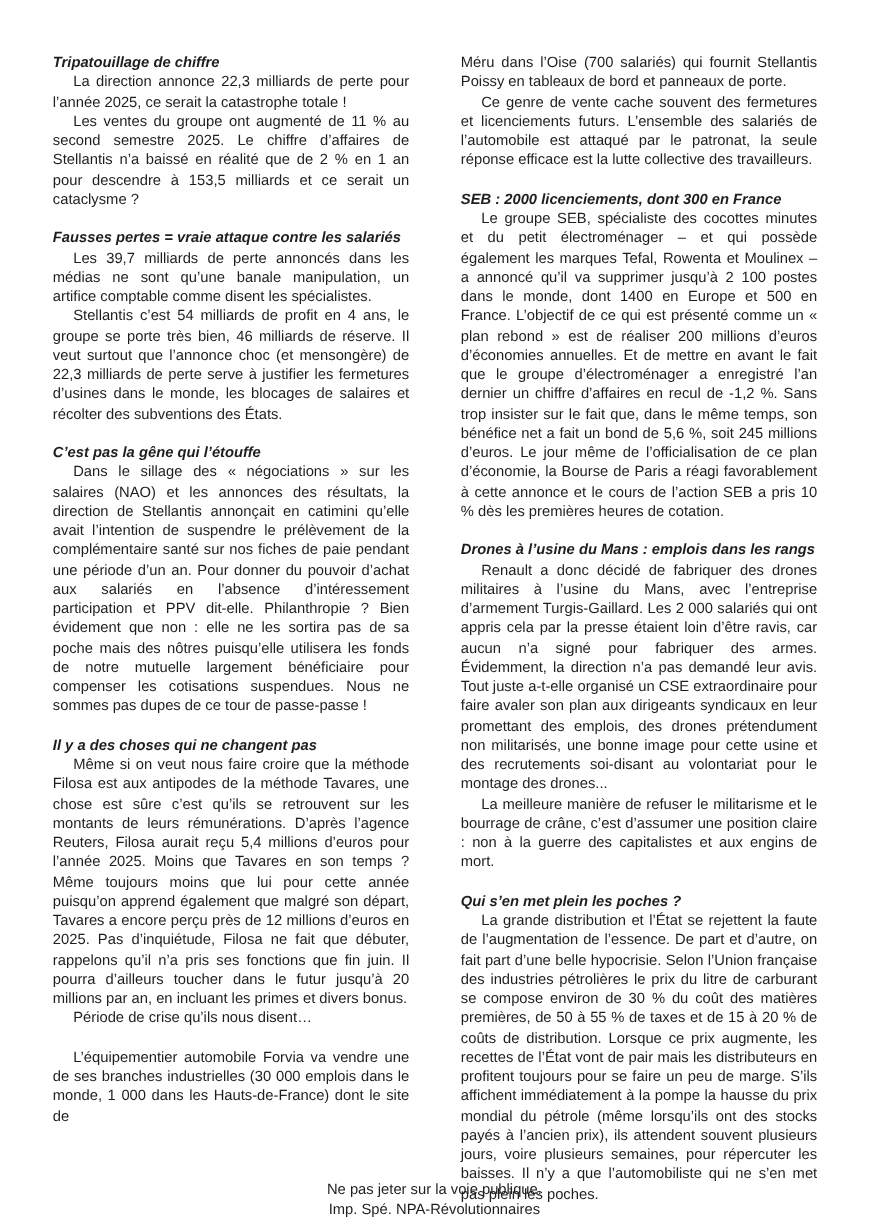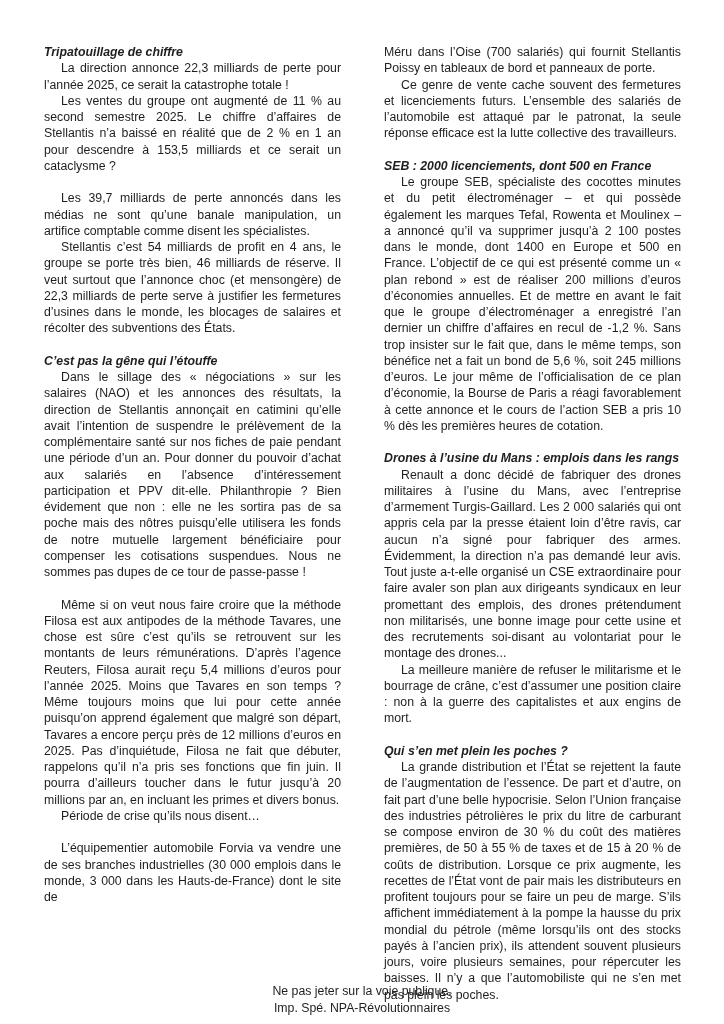--- a/index.html
+++ b/index.html
@@ -18,43 +18,45 @@
 </head>
 <body>
 
 <div class="col col-left">
   <div class="article">
     <h2>Tripatouillage de chiffre</h2>
     <p>La direction annonce 22,3 milliards de perte pour l’année 2025, ce serait la catastrophe totale !</p>
     <p>Les ventes du groupe ont augmenté de 11 % au second semestre 2025. Le chiffre d’affaires de Stellantis n’a baissé en réalité que de 2 % en 1 an pour descendre à 153,5 milliards et ce serait un cataclysme ?</p>
   </div>
   <div class="article">
+    <h2>Fausses pertes = vraie attaque contre les salariés</h2>
     <p>Les 39,7 milliards de perte annoncés dans les médias ne sont qu’une banale manipulation, un artifice comptable comme disent les spécialistes.</p>
     <p>Stellantis c’est 54 milliards de profit en 4 ans, le groupe se porte très bien, 46 milliards de réserve. Il veut surtout que l’annonce choc (et mensongère) de 22,3 milliards de perte serve à justifier les fermetures d’usines dans le monde, les blocages de salaires et récolter des subventions des États.</p>
   </div>
   <div class="article">
     <h2>C’est pas la gêne qui l’étouffe</h2>
     <p>Dans le sillage des « négociations » sur les salaires (NAO) et les annonces des résultats, la direction de Stellantis annonçait en catimini qu’elle avait l’intention de suspendre le prélèvement de la complémentaire santé sur nos fiches de paie pendant une période d’un an. Pour donner du pouvoir d’achat aux salariés en l’absence d’intéressement participation et PPV dit-elle. Philanthropie ? Bien évidement que non : elle ne les sortira pas de sa poche mais des nôtres puisqu’elle utilisera les fonds de notre mutuelle largement bénéficiaire pour compenser les cotisations suspendues. Nous ne sommes pas dupes de ce tour de passe-passe !</p>
   </div>
   <div class="article">
+    <h2>Il y a des choses qui ne changent pas</h2>
     <p>Même si on veut nous faire croire que la méthode Filosa est aux antipodes de la méthode Tavares, une chose est sûre c’est qu’ils se retrouvent sur les montants de leurs rémunérations. D’après l’agence Reuters, Filosa aurait reçu 5,4 millions d’euros pour l’année 2025. Moins que Tavares en son temps ? Même toujours moins que lui pour cette année puisqu’on apprend également que malgré son départ, Tavares a encore perçu près de 12 millions d’euros en 2025. Pas d’inquiétude, Filosa ne fait que débuter, rappelons qu’il n’a pris ses fonctions que fin juin. Il pourra d’ailleurs toucher dans le futur jusqu’à 20 millions par an, en incluant les primes et divers bonus.</p>
     <p>Période de crise qu’ils nous disent…</p>
   </div>
   <div class="article">
-    <p>L’équipementier automobile Forvia va vendre une de ses branches industrielles (30 000 emplois dans le monde, 3 000 dans les Hauts-de-France) dont le site de</p>
+    <p>L’équipementier automobile Forvia va vendre une de ses branches industrielles (30 000 emplois dans le monde, 1 000 dans les Hauts-de-France) dont le site de</p>
   </div>
 </div>
 
 <div class="col col-right">
   <div class="article">
     <p class="cont">Méru dans l’Oise (700 salariés) qui fournit Stellantis Poissy en tableaux de bord et panneaux de porte.</p>
     <p>Ce genre de vente cache souvent des fermetures et licenciements futurs. L’ensemble des salariés de l’automobile est attaqué par le patronat, la seule réponse efficace est la lutte collective des travailleurs.</p>
   </div>
   <div class="article">
-    <h2>SEB : 2000 licenciements, dont 500 en France</h2>
+    <h2>SEB : 2000 licenciements, dont 300 en France</h2>
     <p>Le groupe SEB, spécialiste des cocottes minutes et du petit électroménager – et qui possède également les marques Tefal, Rowenta et Moulinex – a annoncé qu’il va supprimer jusqu’à 2 100 postes dans le monde, dont 1400 en Europe et 500 en France. L’objectif de ce qui est présenté comme un « plan rebond » est de réaliser 200 millions d’euros d’économies annuelles. Et de mettre en avant le fait que le groupe d’électroménager a enregistré l’an dernier un chiffre d’affaires en recul de -1,2 %. Sans trop insister sur le fait que, dans le même temps, son bénéfice net a fait un bond de 5,6 %, soit 245 millions d’euros. Le jour même de l’officialisation de ce plan d’économie, la Bourse de Paris a réagi favorablement à cette annonce et le cours de l’action SEB a pris 10 % dès les premières heures de cotation.</p>
   </div>
   <div class="article">
     <h2>Drones à l’usine du Mans : emplois dans les rangs</h2>
     <p>Renault a donc décidé de fabriquer des drones militaires à l’usine du Mans, avec l’entreprise d’armement Turgis-Gaillard. Les 2 000 salariés qui ont appris cela par la presse étaient loin d’être ravis, car aucun n’a signé pour fabriquer des armes. Évidemment, la direction n’a pas demandé leur avis. Tout juste a-t-elle organisé un CSE extraordinaire pour faire avaler son plan aux dirigeants syndicaux en leur promettant des emplois, des drones prétendument non militarisés, une bonne image pour cette usine et des recrutements soi-disant au volontariat pour le montage des drones...</p>
     <p>La meilleure manière de refuser le militarisme et le bourrage de crâne, c’est d’assumer une position claire : non à la guerre des capitalistes et aux engins de mort.</p>
   </div>
   <div class="article">
     <h2>Qui s’en met plein les poches ?</h2>
     <p>La grande distribution et l’État se rejettent la faute de l’augmentation de l’essence. De part et d’autre, on fait part d’une belle hypocrisie. Selon l’Union française des industries pétrolières le prix du litre de carburant se compose environ de 30 % du coût des matières premières, de 50 à 55 % de taxes et de 15 à 20 % de coûts de distribution. Lorsque ce prix augmente, les recettes de l’État vont de pair mais les distributeurs en profitent toujours pour se faire un peu de marge. S’ils affichent immédiatement à la pompe la hausse du prix mondial du pétrole (même lorsqu’ils ont des stocks payés à l’ancien prix), ils attendent souvent plusieurs jours, voire plusieurs semaines, pour répercuter les baisses. Il n’y a que l’automobiliste qui ne s’en met pas plein les poches.</p>

